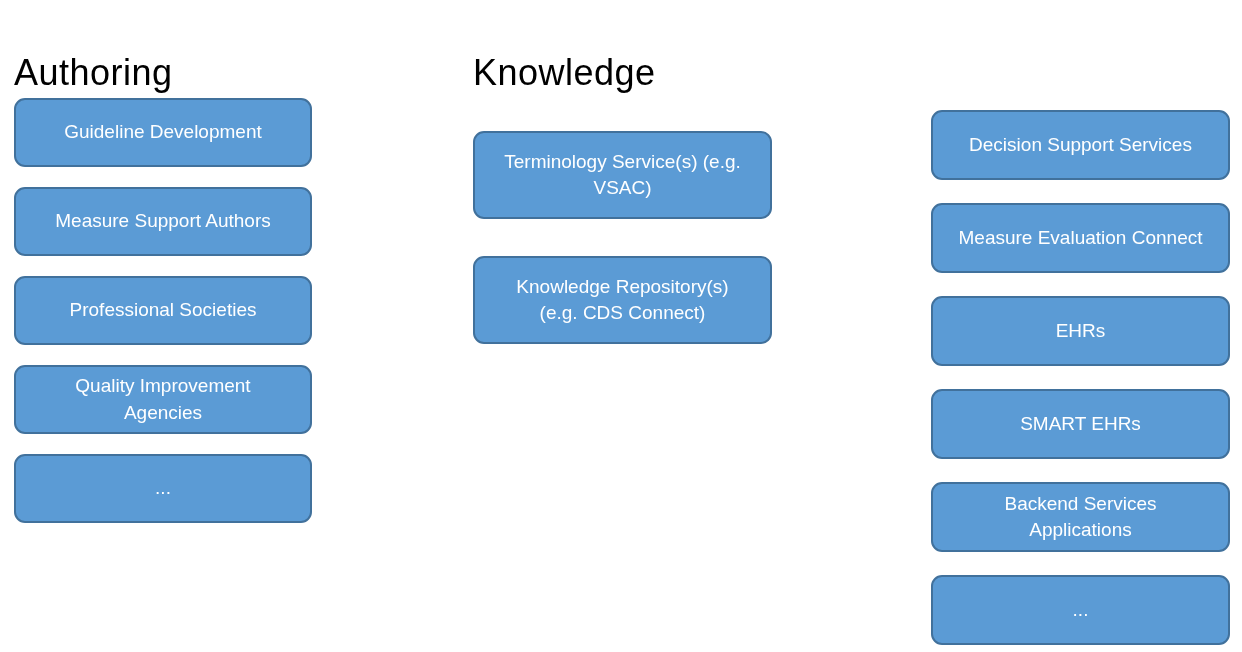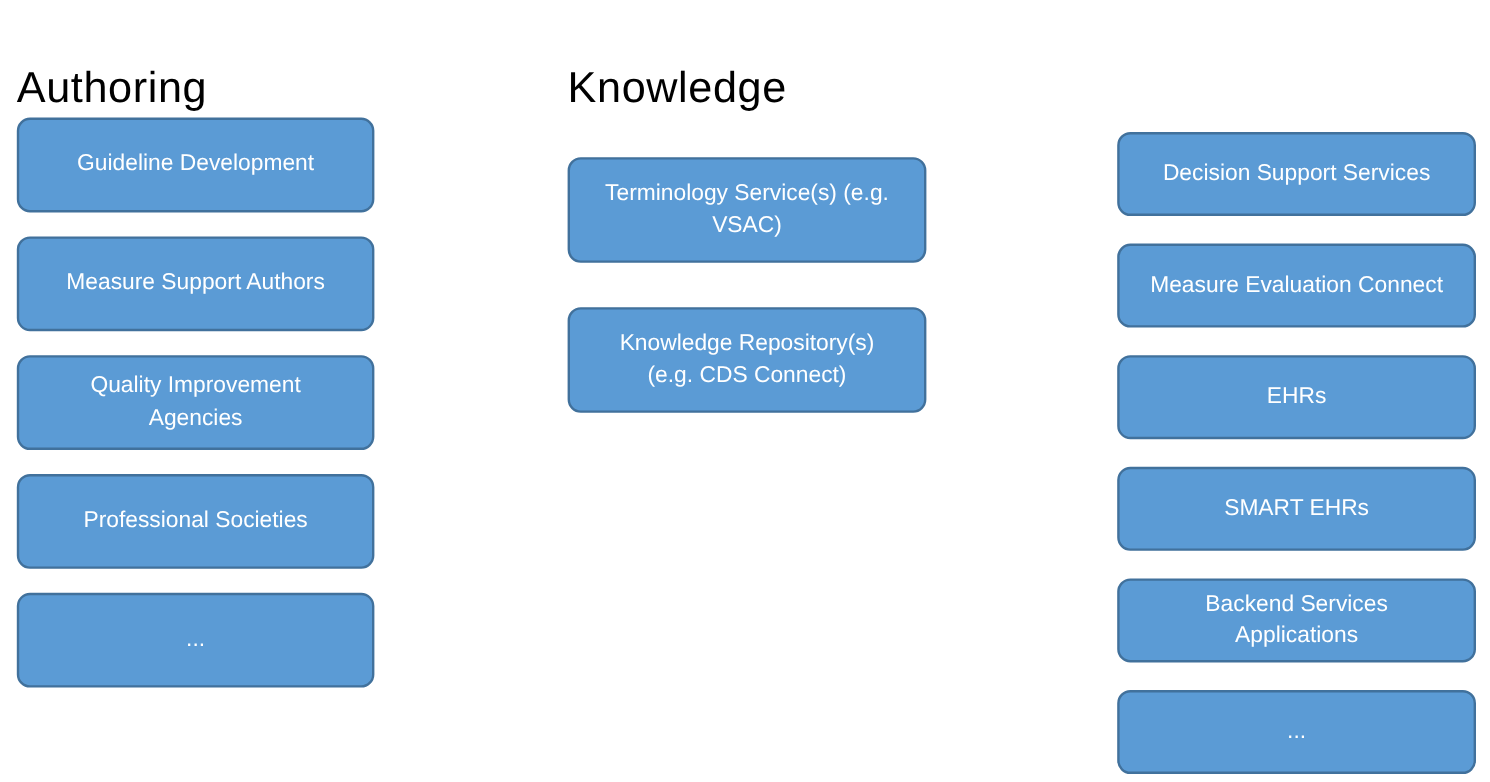--- a/index.html
+++ b/index.html
@@ -55,37 +55,37 @@
     color: #ffffff;
     font-size: 19px;
     line-height: 1.38;
     display: flex;
     align-items: center;
     justify-content: center;
     text-align: center;
     white-space: pre-line;
     padding: 4px 14px;
   }
-  .col-authoring  .box { height: 79px;  }
+  .col-authoring  .box { height: 69px;  }
   .col-publishing .box { height: 88px; }
   .col-evaluation .box { height: 70px;  }
 </style>
 </head>
 <body>
 
 <div class="canvas">
 
   <div class="column col-authoring">
     <div class="col-title">Authoring</div>
     <div class="stack">
       <div class="box">Guideline Development</div>
       <div class="box">Measure Support Authors</div>
+      <div class="box">Professional Societies</div>
       <div class="box">Quality Improvement
 Agencies</div>
-      <div class="box">Professional Societies</div>
       <div class="box">...</div>
     </div>
   </div>
 
   <div class="column col-publishing">
     <div class="col-title">Knowledge</div>
     <div class="stack">
       <div class="box">Terminology Service(s) (e.g.
 VSAC)</div>
       <div class="box">Knowledge Repository(s)

